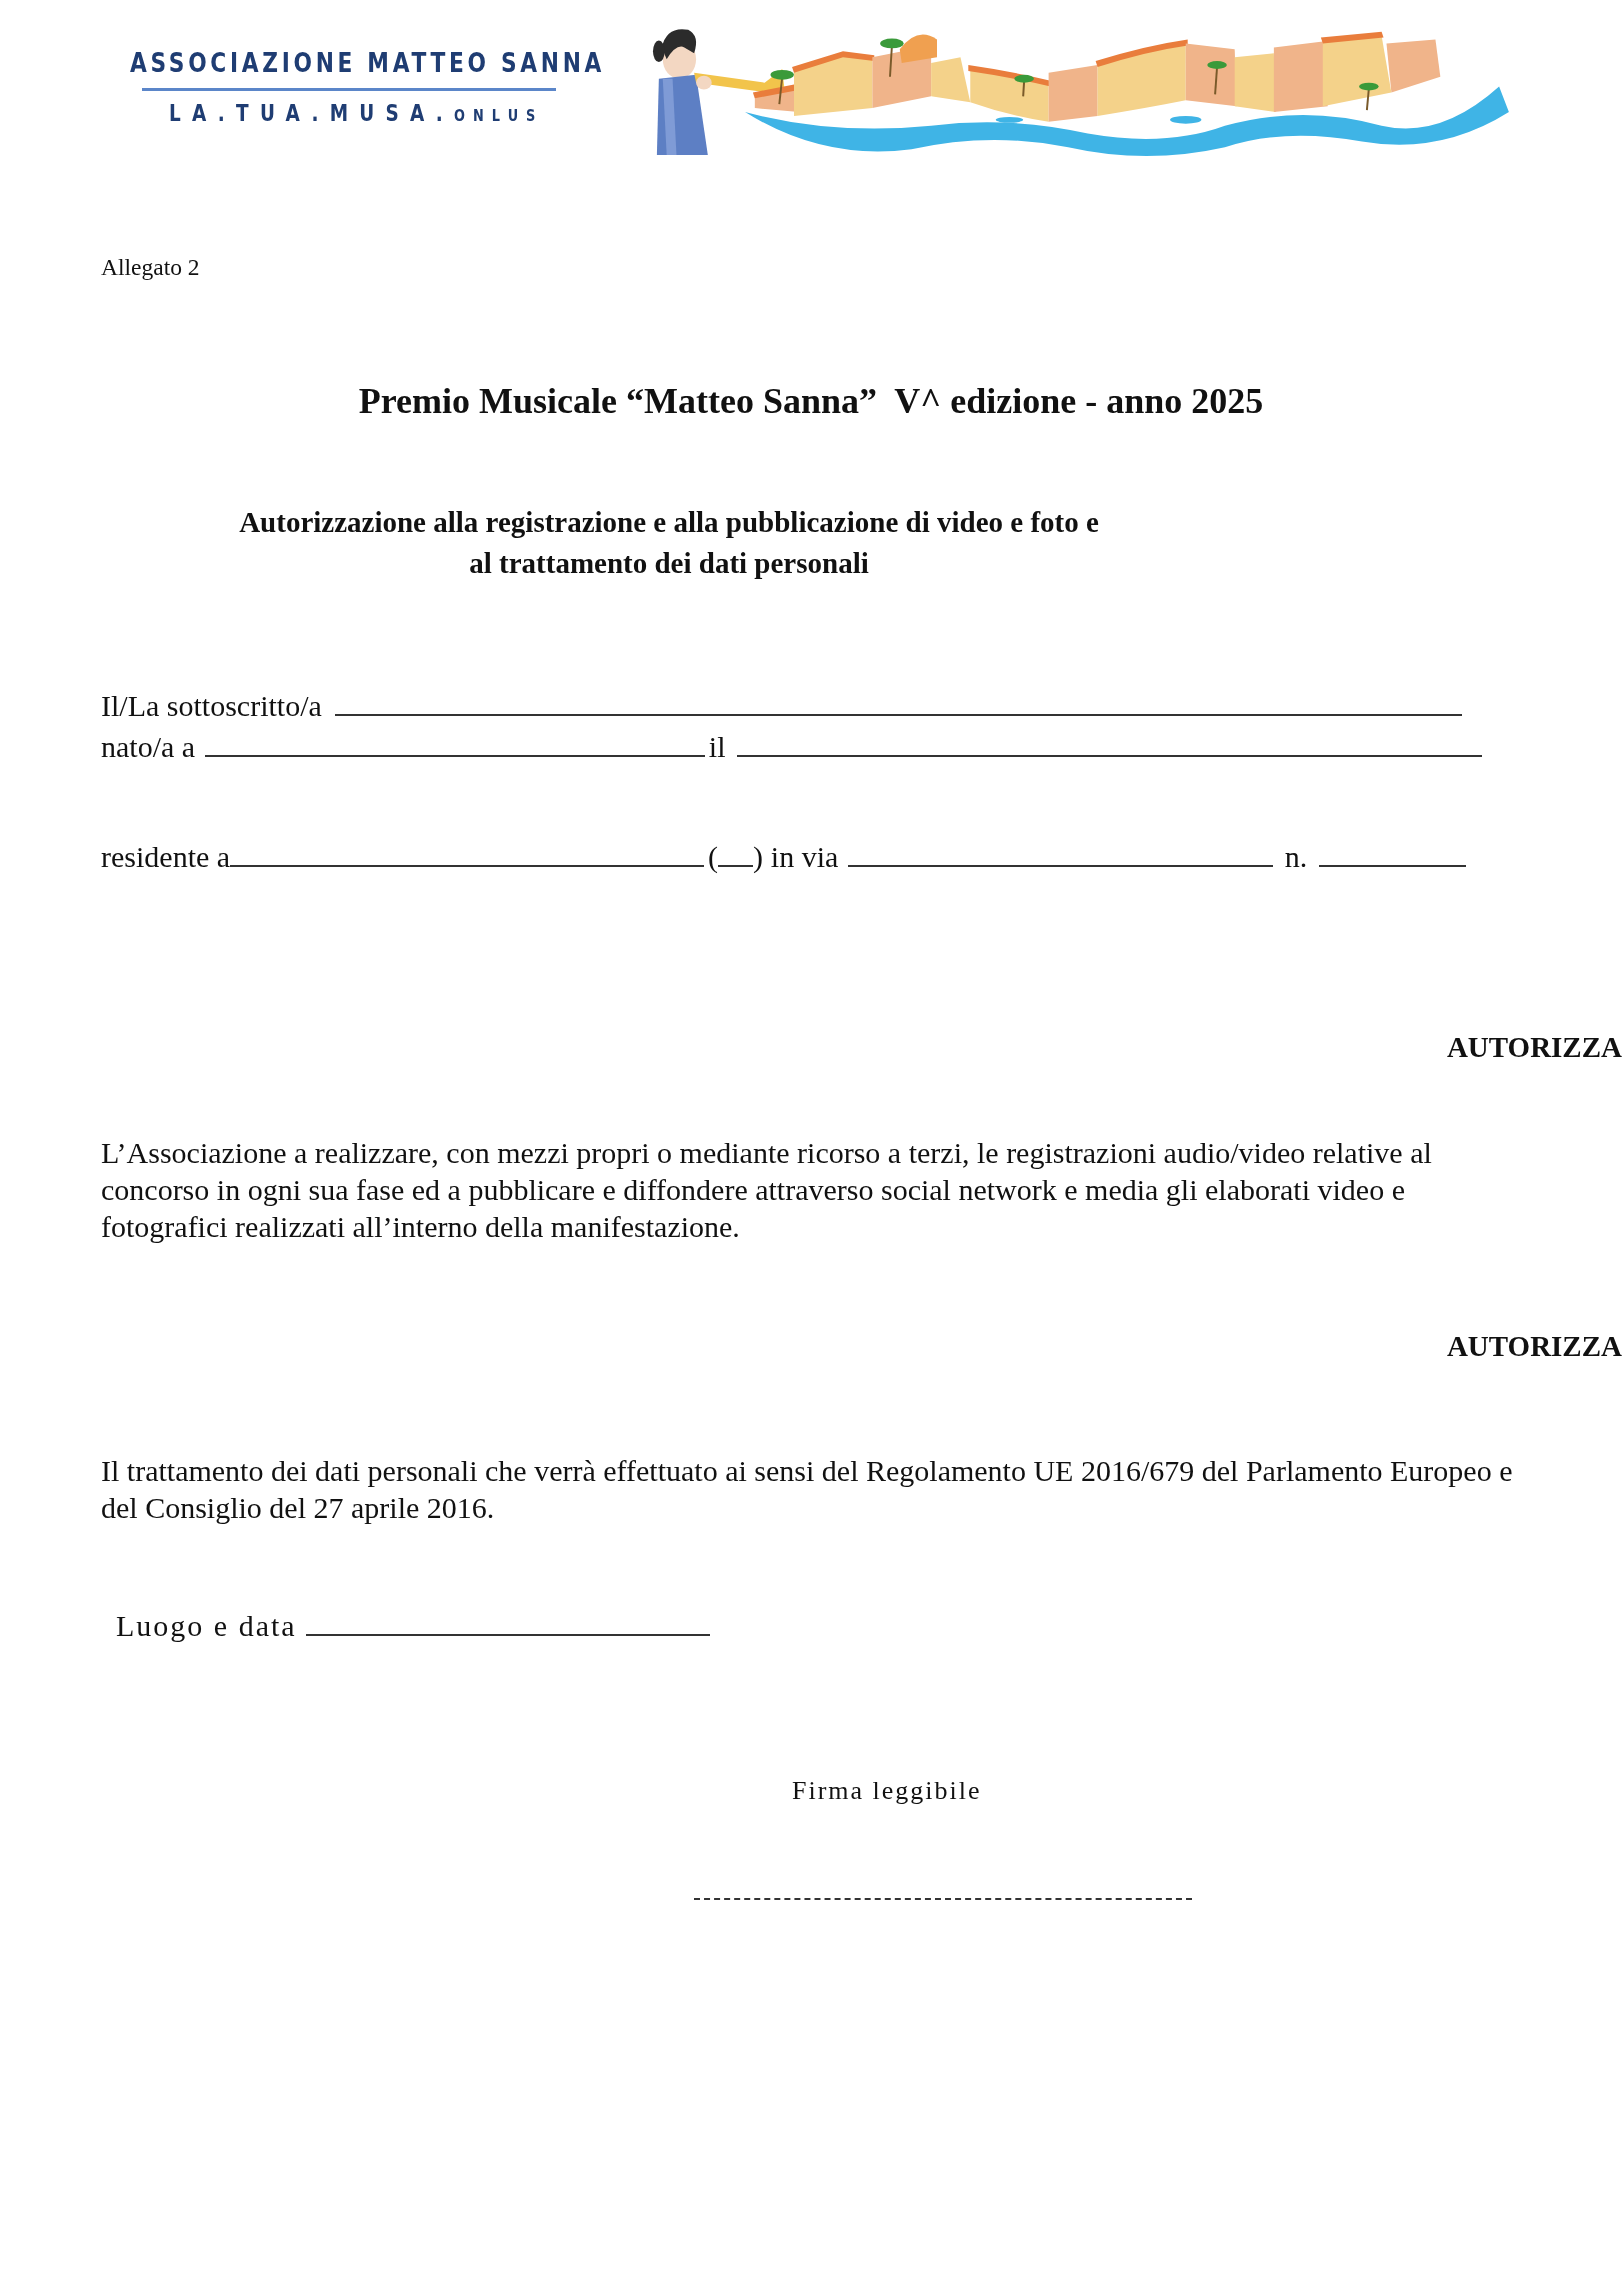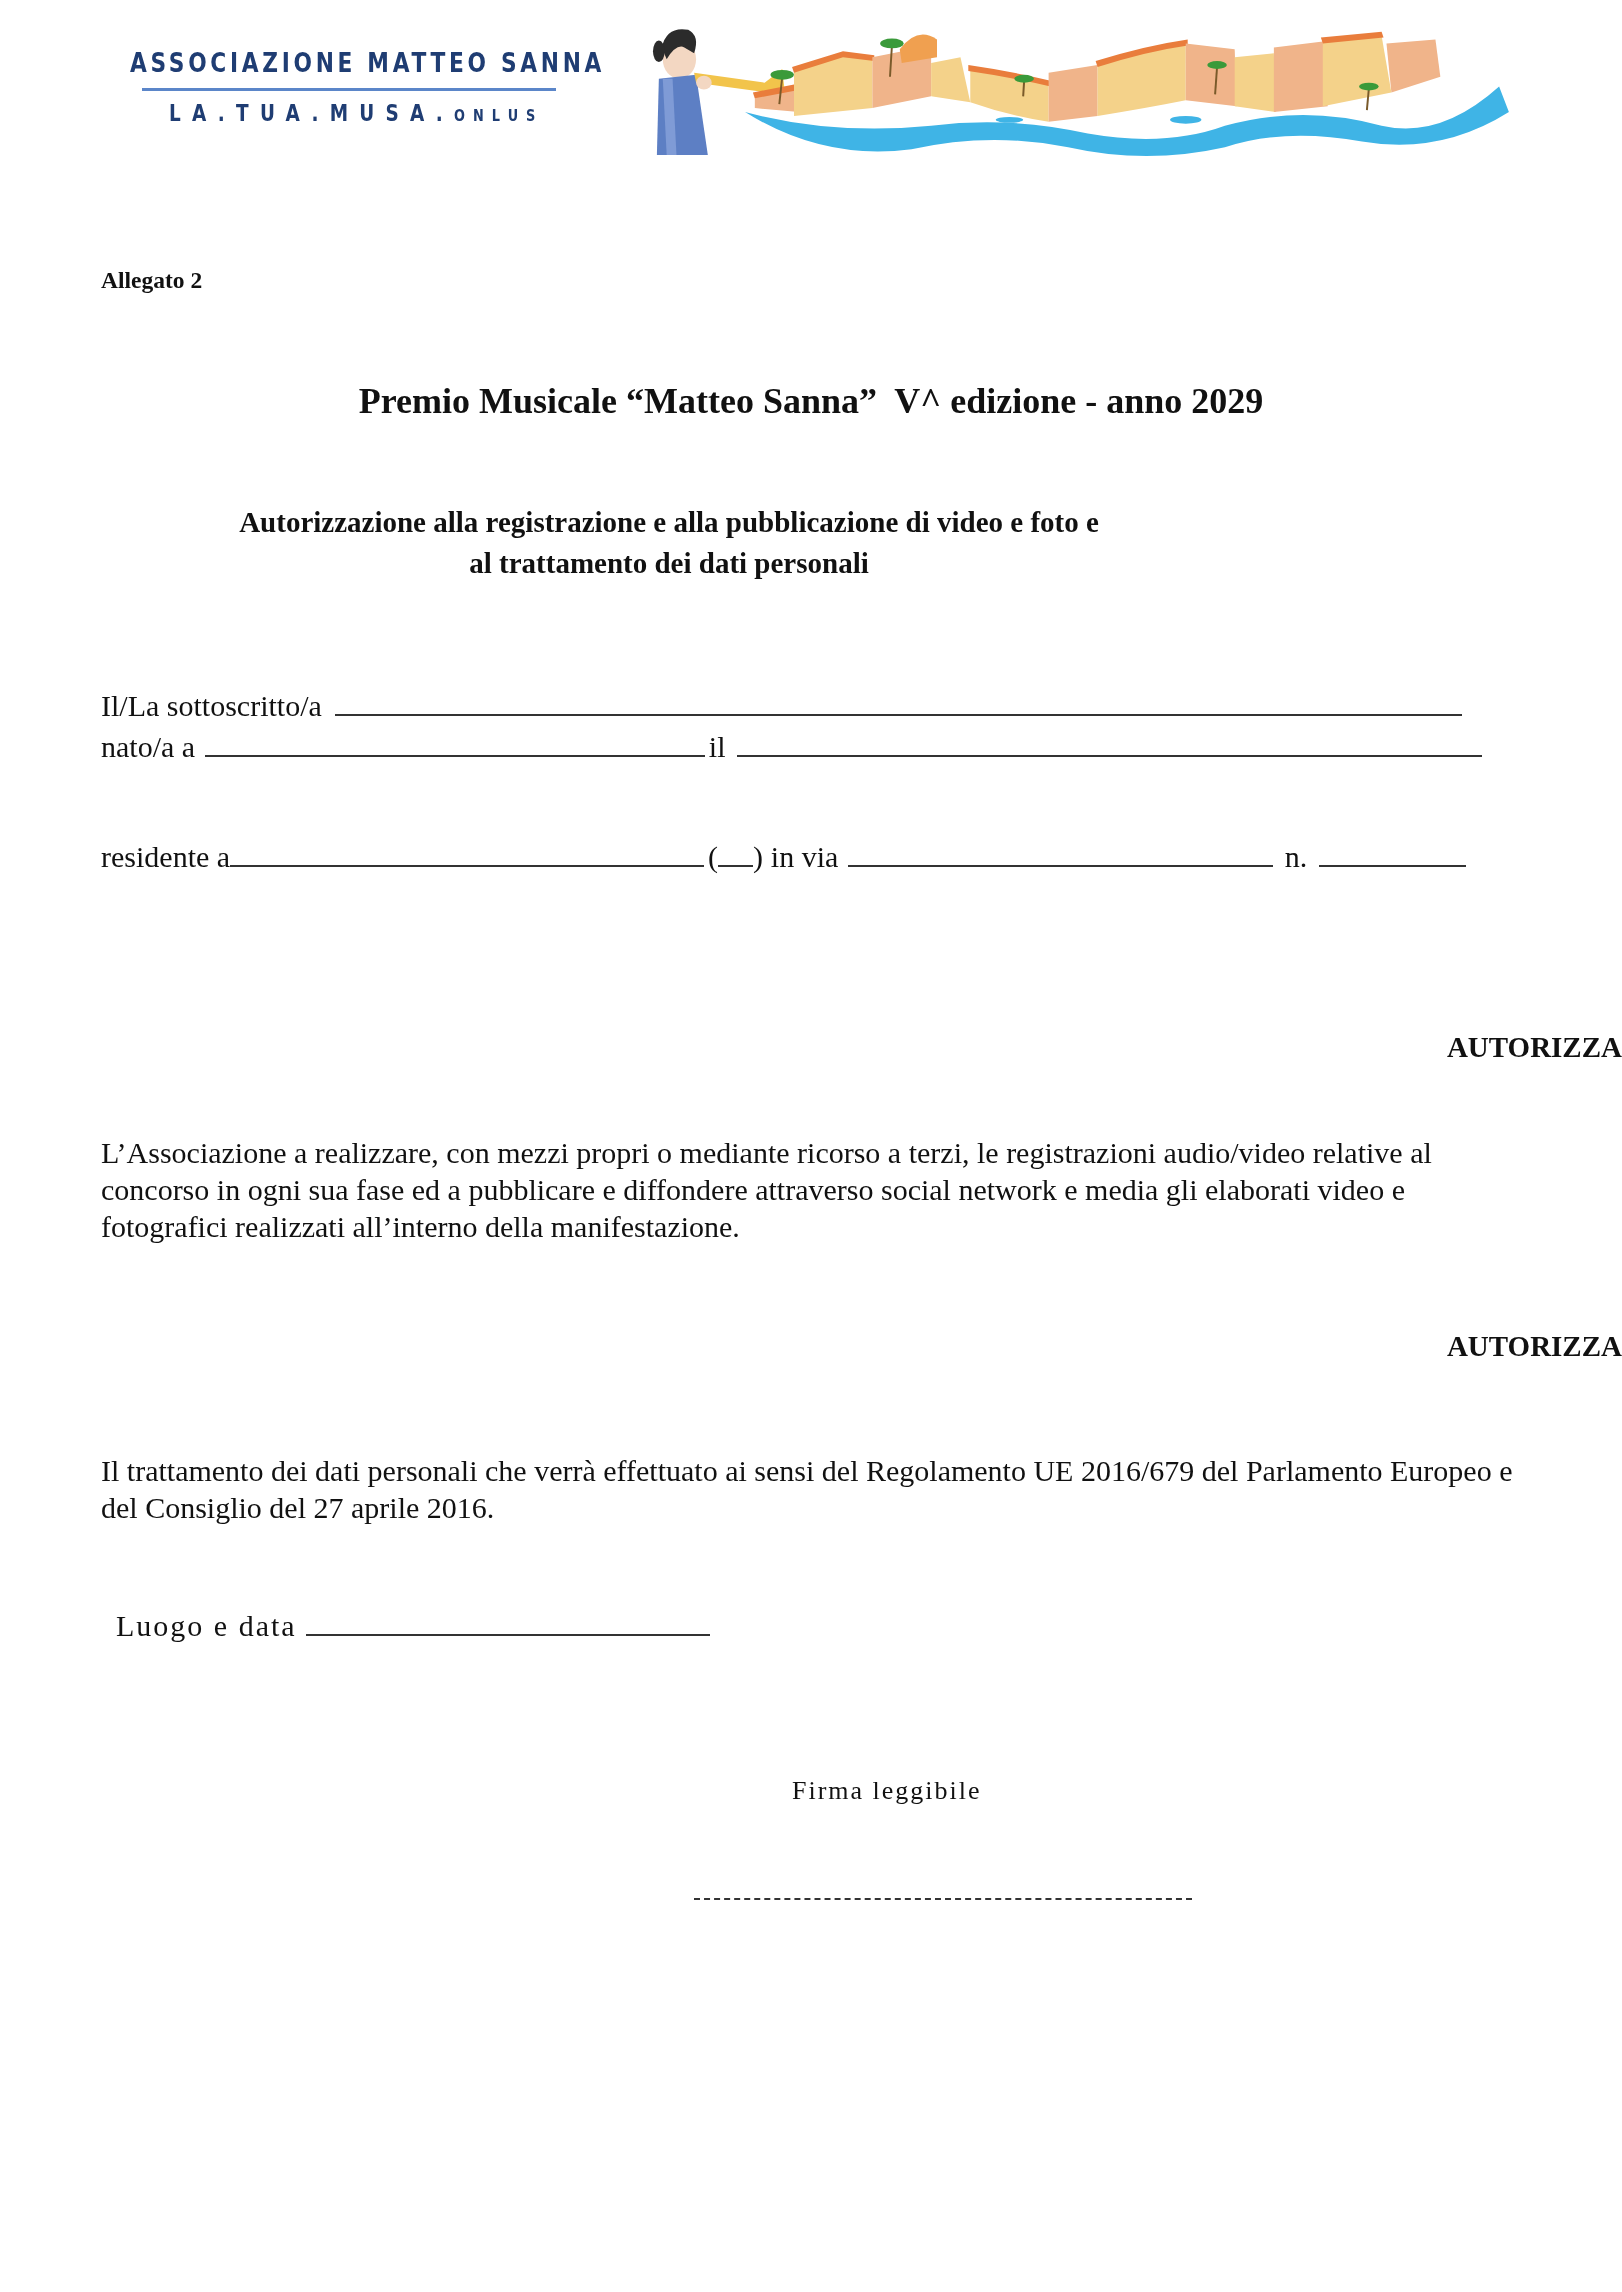--- a/index.html
+++ b/index.html
@@ -13,21 +13,21 @@
                   font-size: 26.5px; color: #1f3d73; letter-spacing: 4.5px; white-space: nowrap;
                   transform: scaleX(0.82); transform-origin: left top; }
     .logo-rule { position: absolute; left: 11.8px; top: 41px; width: 414px; height: 2.9px; background: #5b86c9; }
     .logo-sub { position: absolute; left: 39px; top: 53px; font-family: "DejaVu Sans", "Liberation Sans", sans-serif;
                 font-weight: bold; font-size: 22.5px; color: #1f3d73; letter-spacing: 13.7px; white-space: nowrap;
                 transform: scaleX(0.82); transform-origin: left top; }
     .logo-sub .small { font-size: 15.7px; letter-spacing: 9.8px; }
     .banner { left: 637px; top: 17.6px; width: 882px; height: 142px; }
 
     
-    .allegato { left: 101px; top: 267px; font-weight: bold; font-size: 23.5px; }
+    .allegato { left: 101px; top: 254px; font-weight: normal; font-size: 23.5px; }
     .title { left: 0; width: 1622px; top: 380px; text-align: center; font-weight: bold; font-size: 36px; white-space: pre; }
     .subtitle { left: 0; width: 1338px; top: 502px; text-align: center; font-weight: bold; font-size: 29px; line-height: 41px; }
 
     .field-line { left: 101px; font-size: 30px; white-space: nowrap; display: flex; align-items: baseline; }
     .blank { display: inline-block; border-bottom: 2px solid #333; height: 25.5px; margin: 0 3.9px; }
     .row1 { top: 688px; text-align: right; }
     .row2 { top: 729px; }
     .row3 { top: 839px; }
 
     .autorizza { left: 0; width: 1622px; text-align: right; font-weight: bold; font-size: 29px; }
@@ -101,21 +101,21 @@
       <ellipse cx="395" cy="62" rx="10" ry="4" stroke="none"></ellipse>
     <line x1="590" y1="78" x2="592" y2="50"></line>
       <ellipse cx="592" cy="48" rx="10" ry="4" stroke="none"></ellipse>
     <line x1="745" y1="94" x2="747" y2="72"></line>
       <ellipse cx="747" cy="70" rx="10" ry="4" stroke="none"></ellipse>
   </g>
 </svg>
 
 <div class="abs allegato">Allegato 2</div>
 
-<div class="abs title">Premio Musicale “Matteo Sanna”  V^ edizione - anno 2029</div>
+<div class="abs title">Premio Musicale “Matteo Sanna”  V^ edizione - anno 2025</div>
 
 <div class="abs subtitle">
   <div>Autorizzazione alla registrazione e alla pubblicazione di video e  foto e</div>
   <div>al trattamento dei dati personali</div>
 </div>
 
 <div class="abs field-line row1">
   <span>Il/La sottoscritto/a</span>
   <span class="blank" style="width:1127px; margin-left:13.7px;"></span>
 </div>

